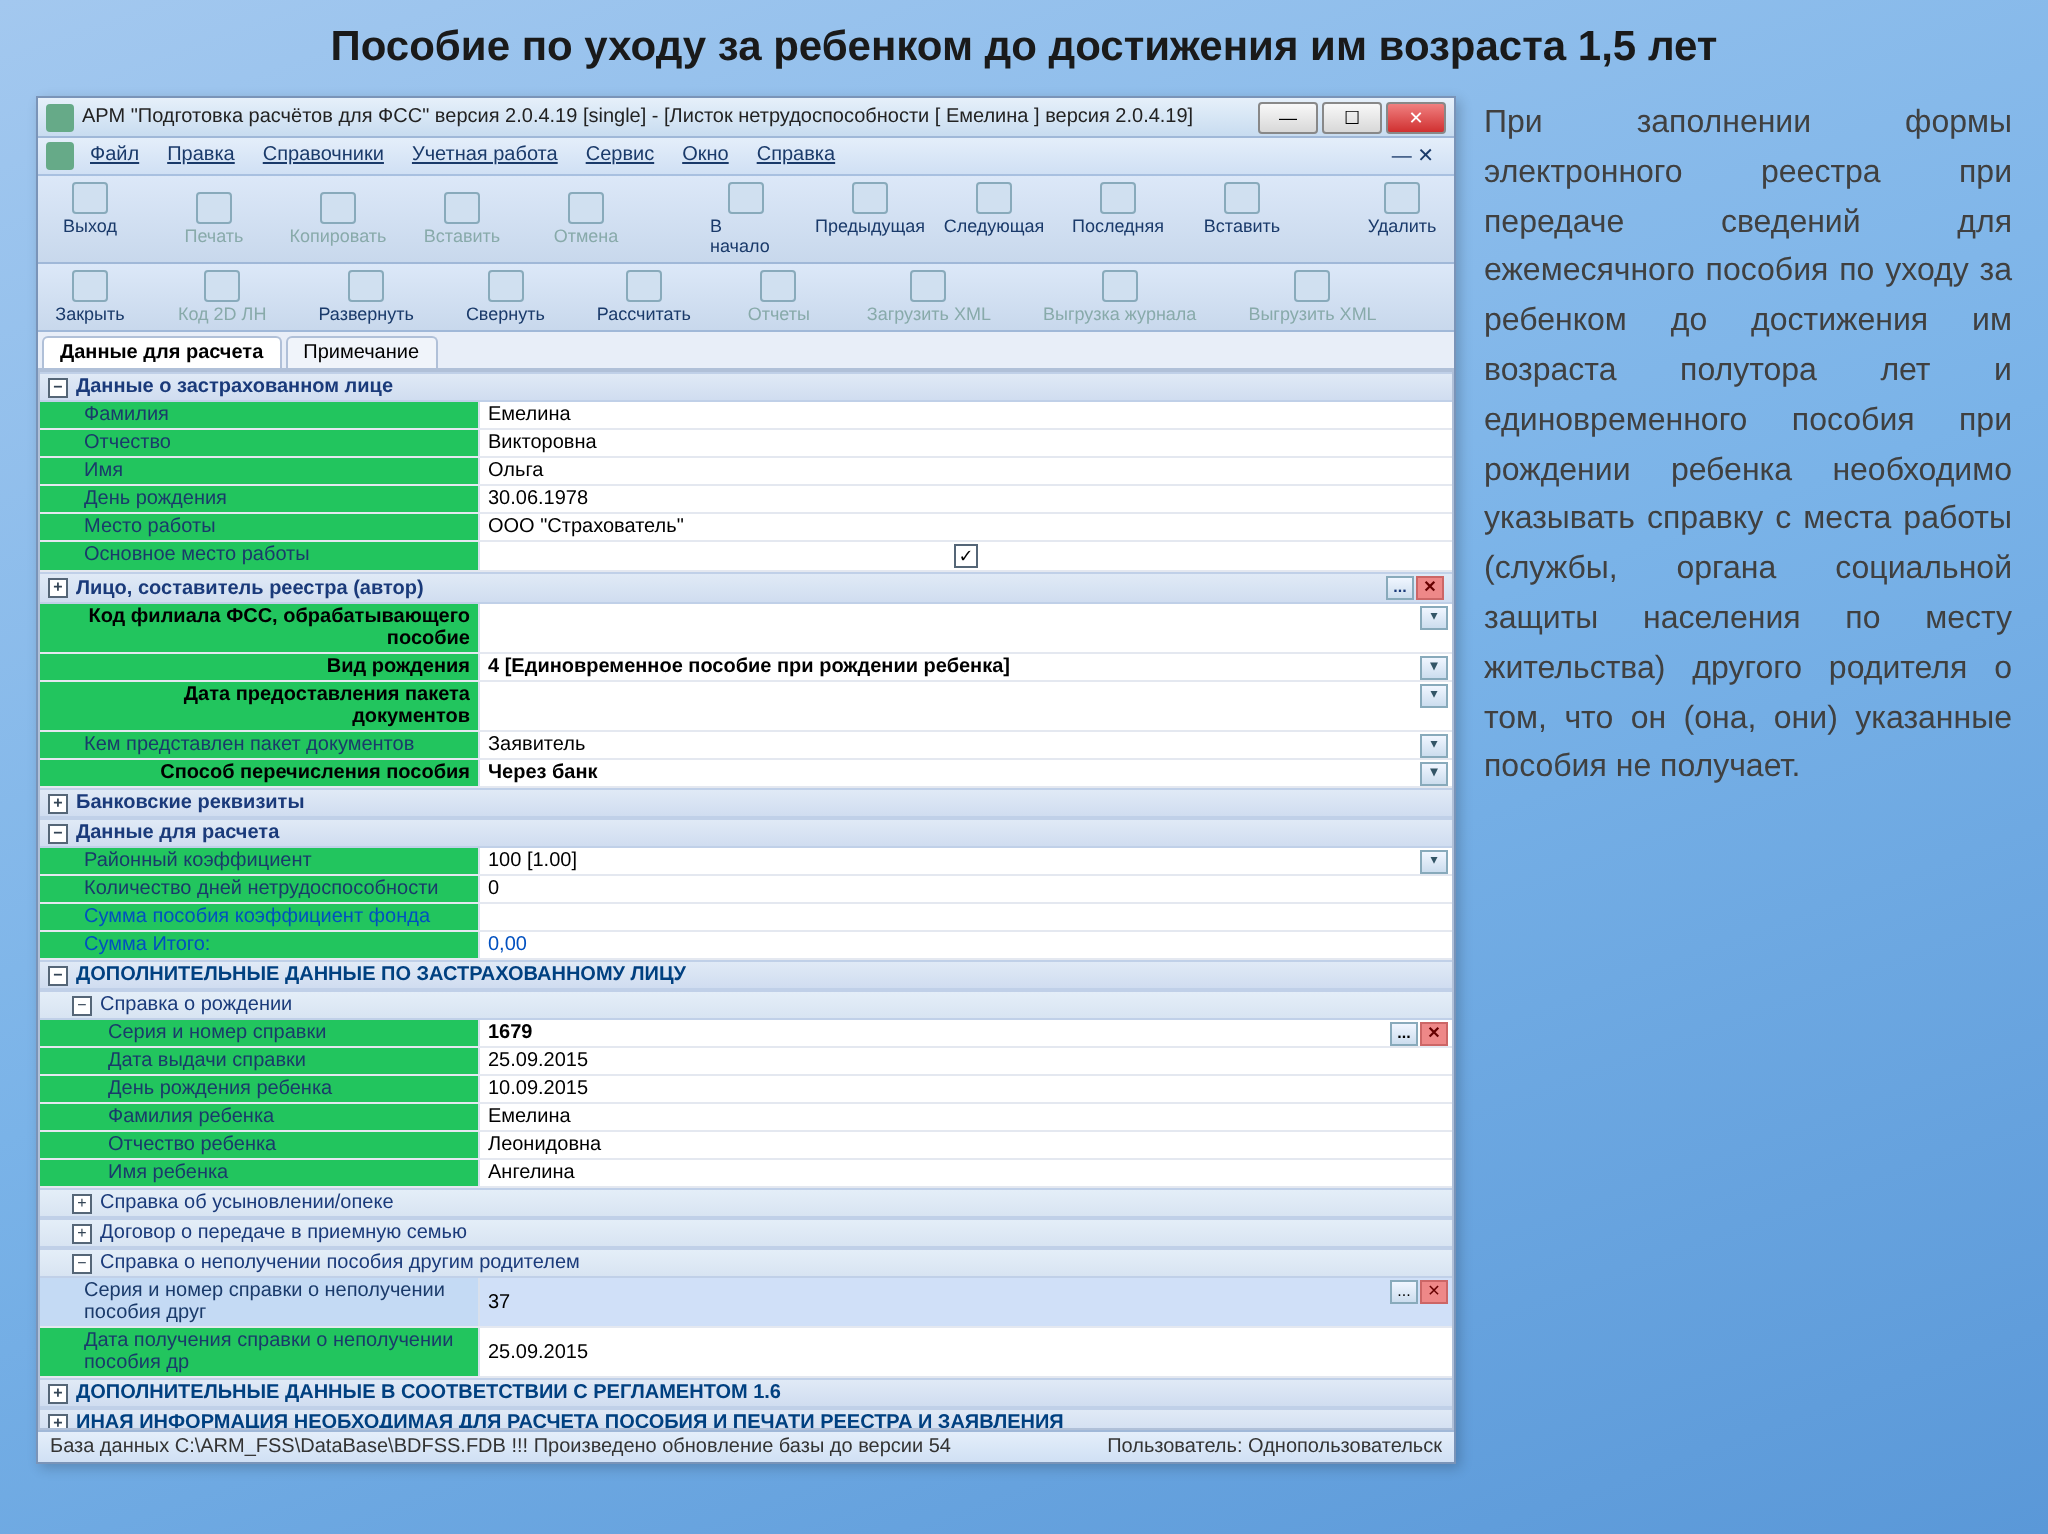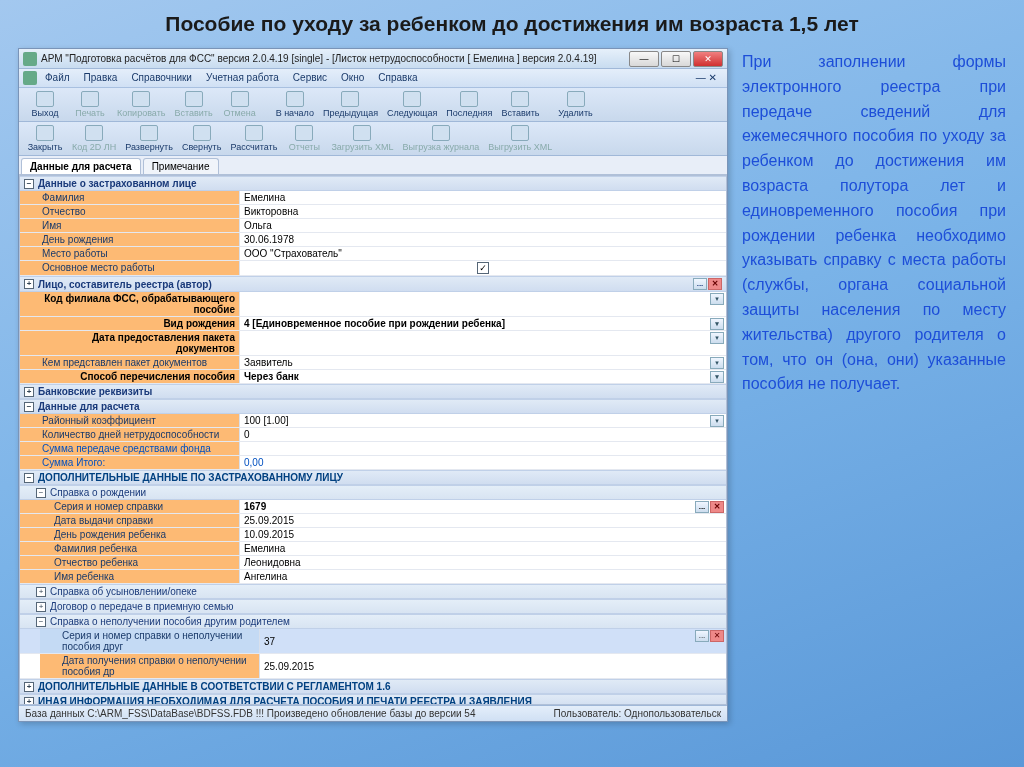--- a/index.html
+++ b/index.html
@@ -9,49 +9,49 @@
 .content { display: flex; gap: 14px; }
 .app-window { width: 710px; background: #e8eef8; border: 1px solid #7a94b8; box-shadow: 2px 2px 6px rgba(0,0,0,.2); font-size: 10px; }
 .win-titlebar { background: linear-gradient(#e6f0fa, #c8dcf0); border-bottom: 1px solid #a0b8d8; padding: 2px 4px; display: flex; align-items: center; height: 20px; }
 .win-titlebar .icon { width: 14px; height: 14px; background: #6a8; margin-right: 4px; border-radius: 2px; }
 .win-titlebar .title-text { flex: 1; color: #222; font-size: 10px; }
 .win-btns { display: flex; gap: 2px; }
 .win-btn { width: 30px; height: 16px; background: linear-gradient(#f8f8f8,#d8d8d8); border: 1px solid #888; border-radius: 2px; font-size: 9px; text-align: center; line-height: 14px; }
 .win-btn.close { background: linear-gradient(#f08080,#d03030); color: #fff; }
 .menubar { background: linear-gradient(#e4eefa,#d0e0f4); padding: 2px 4px; display: flex; gap: 2px; border-bottom: 1px solid #a8c0e0; }
 .menu-item { padding: 1px 6px; font-size: 10px; color: #1a3a6a; }
-.menu-item .ul { }
-.toolbar { background: linear-gradient(#dce8f8,#c8d8ec); padding: 2px 4px; display: flex; gap: 1px; border-bottom: 1px solid #a0b8d8; }
+.menu-item .ul { text-decoration: underline; }
+.toolbar { background: linear-gradient(#dce8f8,#c8d8ec); padding: 2px 4px; display: flex; gap: 18px; border-bottom: 1px solid #a0b8d8; }
 .tool-btn { display: flex; flex-direction: column; align-items: center; padding: 1px 4px; min-width: 44px; font-size: 9px; color: #1a3a6a; }
 .tool-btn.disabled { color: #8aa; justify-content: center; }
 .tool-icon { width: 18px; height: 16px; background: #d0e0f0; border: 1px solid #8ab; margin-bottom: 1px; border-radius: 2px; }
 .tabs-row { display: flex; background: #e8eef8; border-bottom: 1px solid #b0c0d8; padding: 2px 2px 0 2px; gap: 2px; }
 .tab { background: #f0f4fa; border: 1px solid #b0c0d8; border-bottom: none; padding: 2px 8px; font-size: 10px; border-radius: 3px 3px 0 0; }
 .tab.active { background: #fff; font-weight: bold; }
 .form-area { background: #fff; height: 530px; overflow-y: auto; border: 1px solid #b0c0d8; }
 .section-hdr { background: linear-gradient(#e0eaf6,#d0ddf0); border-top: 1px solid #c0d0e8; border-bottom: 1px solid #c0d0e8; padding: 1px 4px; font-size: 10px; font-weight: bold; color: #1a3a7a; display: flex; align-items: center; }
 .section-hdr.sub { background: linear-gradient(#e4eef8,#d8e4f2); padding-left: 16px; font-weight: normal; }
 .section-hdr.bold-blue { color: #004080; }
 .toggle { width: 10px; height: 10px; border: 1px solid #567; background: #fff; margin-right: 4px; font-size: 8px; line-height: 8px; text-align: center; color: #345; }
 .row { display: flex; border-bottom: 1px solid #e4e8f0; }
-.row .label { width: 220px; padding: 1px 4px 1px 22px; font-size: 10px; color: #1a3a6a; background: #fdba74; border-right: 1px solid #d8e0ec; }
+.row .label { width: 220px; padding: 1px 4px 1px 22px; font-size: 10px; color: #1a3a6a; background: #22c55e; border-right: 1px solid #d8e0ec; }
 .row .label.sub { padding-left: 34px; }
-.row .label.sub2 { padding-left: 22px; margin-left: 20px; }
+.row .label.sub2 { padding-left: 22px; }
 .row .label.bold { font-weight: bold; color: #000; text-align: right; }
 .row .label.blue-link { color: #0050c0; }
 .row .value { flex: 1; padding: 1px 4px; font-size: 10px; color: #000; display: flex; align-items: center; position: relative; }
 .row .value.bold { font-weight: bold; }
 .dd-arrow { position: absolute; right: 2px; top: 1px; width: 14px; height: 12px; background: linear-gradient(#f0f6ff,#cde); border: 1px solid #8ab; font-size: 7px; text-align: center; line-height: 10px; color: #356; }
 .dots-del { position: absolute; right: 2px; top: 1px; display: flex; gap: 1px; }
 .dots-del span { width: 14px; height: 12px; background: linear-gradient(#f0f6ff,#cde); border: 1px solid #8ab; font-size: 8px; text-align: center; line-height: 10px; }
 .dots-del .del { background: #e88; color: #600; border-color: #c66; }
 .checkbox { width: 12px; height: 12px; border: 1px solid #567; background: #fff; margin: 0 auto; font-size: 9px; text-align: center; line-height: 10px; color: #000; }
 .status-bar { background: linear-gradient(#e4eefa,#d0e0f4); border-top: 1px solid #a0b8d8; padding: 2px 6px; display: flex; font-size: 10px; color: #333; }
 .status-bar .left { flex: 1; }
-.side-text { flex: 1; font-size: 16px; color: #1d4ed8; line-height: 1.55; text-align: justify; padding-top: 2px; }
+.side-text { flex: 1; font-size: 16px; color: #404040; line-height: 1.55; text-align: justify; padding-top: 2px; }
 .form-area::-webkit-scrollbar { width: 14px; }
 .form-area::-webkit-scrollbar-track { background: #e8eef8; border-left: 1px solid #c0d0e0; }
 .form-area::-webkit-scrollbar-thumb { background: linear-gradient(#d0e0f4,#b0c8e8); border: 1px solid #8ab; border-radius: 2px; }
 </style>
 </head>
 <body>
 
 <div class="slide">
   <h1 class="title">Пособие по уходу за ребенком до достижения им возраста 1,5 лет</h1>
   <div class="content">
@@ -273,21 +273,21 @@
               <span class="dd-arrow">▾</span>
             </div>
           </div>
         <div class="row">
             <div class="label">Количество дней нетрудоспособности</div>
             <div class="value">
               <span>0</span>
             </div>
           </div>
         <div class="row">
-            <div class="label blue-link">Сумма передаче средствами фонда</div>
+            <div class="label blue-link">Сумма пособия коэффициент фонда</div>
             <div class="value"></div>
           </div>
         <div class="row">
             <div class="label blue-link">Сумма Итого:</div>
             <div class="value" style="color:#0050c0;text-align:right;padding-right:320px">
               <span>0,00</span>
             </div>
           </div>
 
         <div class="section-hdr bold-blue">

